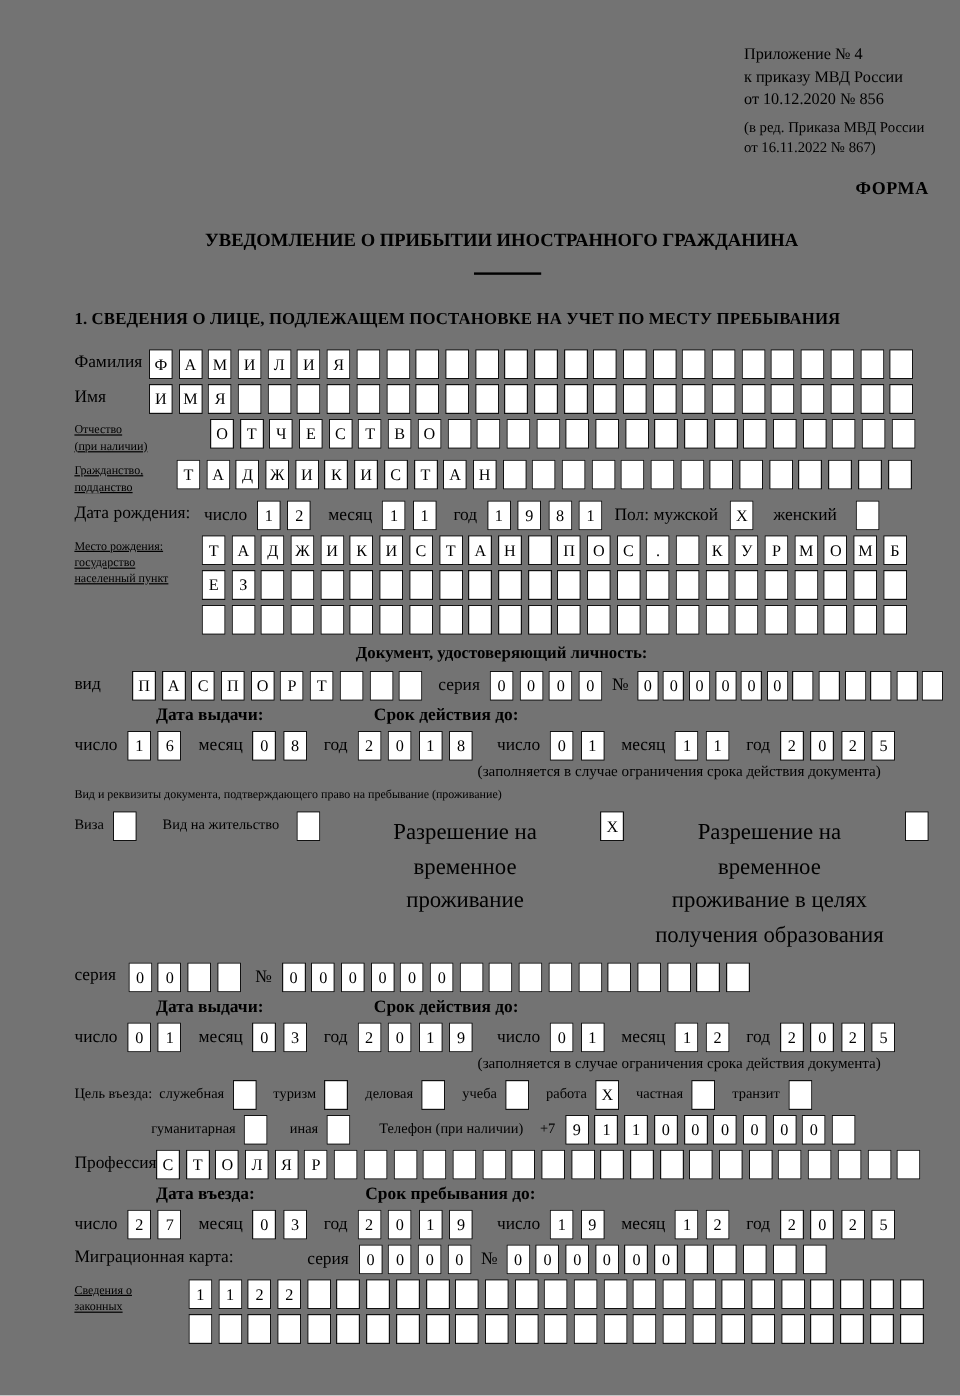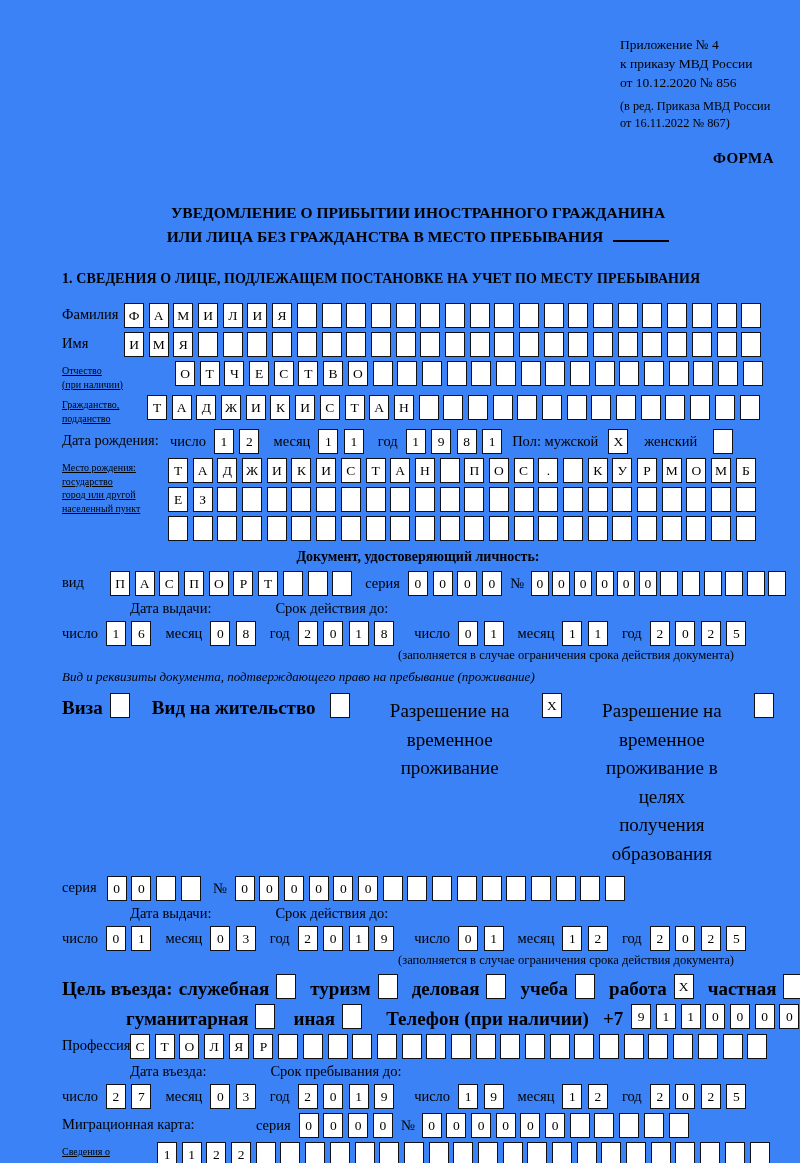--- a/index.html
+++ b/index.html
@@ -1,31 +1,31 @@
 <!DOCTYPE html>
 <html><head>
 <meta charset="utf-8">
 <style>
   html,body{margin:0;padding:0;background:#fff;}
   .page{
     position:relative;
     width:800px;height:1163px;
     box-sizing:border-box;
     padding:36px 26px 0 62px;
-    background:#3b82f6;color:#000;
+    background:#737373;color:#000;
     font-family:"Liberation Serif","DejaVu Serif",serif;
     overflow:hidden;
   }
   
   .annex{margin-left:558px;font-size:13.5px;line-height:1.4;}
   .annex .small{font-size:12.3px;}
   .annex .gap-top{margin-top:5px;}
   .forma{text-align:right;font-weight:bold;font-size:15px;margin-top:18px;letter-spacing:.5px;}
   
-  .title{text-align:center;font-weight:bold;font-size:15.5px;line-height:1.55;margin-top:34px;}
+  .title{text-align:center;font-weight:bold;font-size:15.5px;line-height:1.55;margin-top:22px;}
   .blank-line{display:inline-block;width:56px;border-bottom:2px solid #000;height:14px;margin-left:10px;}
   .sec-heading{font-weight:bold;font-size:14px;margin-top:22px;margin-bottom:16px;white-space:nowrap;letter-spacing:.1px;}
   
   .row{display:flex;align-items:flex-start;margin-bottom:4px;}
   .cells{display:flex;gap:4.7px;}
   .cell{
     flex:0 0 auto;width:20px;height:25px;
     border:1.7px solid #111;box-sizing:border-box;
     display:flex;align-items:center;justify-content:center;
     font-size:13.5px;background:#fff;
@@ -41,30 +41,30 @@
   .w-vid{width:48px;}
   .w-prof{width:68px;}
   .w-rep{width:95px;}
   .stack > .cells{margin-bottom:4px;}
   
   .dgroup{display:flex;align-items:flex-start;}
   .dlab{font-size:14.5px;padding-top:4px;margin:0 8px 0 14px;flex:0 0 auto;}
   .dlab.first{margin-left:0;}
   .dcells{gap:5.5px;}
   .dgroup-right{margin-left:20px;}
-  .dhead{display:flex;font-size:14.5px;margin:1px 0 4px;}
+  .dhead{display:flex;font-size:14.5px;margin:1px 0 4px;font-weight:bold;}
   .dh-l{margin-left:68px;}
-  .dh-r{margin-left:64px;}
+  .dh-r{margin-left:92px;}
   .note-right{font-size:12.6px;text-align:right;padding-right:40px;margin:-2px 0 6px;}
   
-  .text-line{font-size:13px;margin-bottom:8px;font-style:italic;}
+  .text-line{font-size:10px;margin-bottom:8px;}
   .doc-heading{text-align:center;font-weight:bold;font-size:14px;margin:4px 0 6px;}
   
   .permit-row{margin-top:2px;margin-bottom:8px;}
-  .plbl{font-size:19px;padding-top:4px;flex:0 0 auto;font-weight:bold;}
+  .plbl{font-size:12px;padding-top:4px;flex:0 0 auto;}
   .opt-col{display:flex;flex-direction:column;text-align:center;font-size:19px;line-height:1.5;padding-top:4px;}
   .cb{margin-left:7px;flex:0 0 auto;}
   .ml18{margin-left:18px;}
   .ml14{margin-left:14px;}
   .ml22{margin-left:22px;text-align:center;}
   .purpose-row2{margin-left:64px;}
   .phone-lbl{margin-left:24px;}
   .phone-prefix{margin-left:14px;margin-right:8px;}
 </style>
 </head>
@@ -77,21 +77,21 @@
     <div>к приказу МВД России</div>
     <div>от 10.12.2020 № 856</div>
     <div class="small gap-top">(в ред. Приказа МВД России</div>
     <div class="small">от 16.11.2022 № 867)</div>
   </div>
 
   <div class="forma">ФОРМА</div>
 
   <div class="title">
     <div>УВЕДОМЛЕНИЕ О ПРИБЫТИИ ИНОСТРАННОГО ГРАЖДАНИНА</div>
-    <div><span>ИЛИ ЛИЦА БЕЗ ГРАЖДАНСТВА В МЕСТО ПРЕБЫВАНИЯ</span><span class="blank-line"></span></div>
+    <div><span class="blank-line"></span></div>
   </div>
 
   <div class="sec-heading">1. СВЕДЕНИЯ О ЛИЦЕ, ПОДЛЕЖАЩЕМ ПОСТАНОВКЕ НА УЧЕТ ПО МЕСТУ ПРЕБЫВАНИЯ</div>
 
   <div class="row">
     <div class="lbl w-name">Фамилия</div>
     <div class="cells">
         <span class="cell">Ф</span>
         <span class="cell">А</span>
         <span class="cell">М</span>
@@ -246,21 +246,20 @@
     <span class="dlab" style="margin-left:16px;">женский</span>
     <span class="cells cb" style="margin-left:8px;">
         <span class="cell"></span>
       </span>
   </div>
 
   <div class="row">
     <div class="lbl-block w-birth">
       <div>Место рождения:</div>
       <div>государство</div>
-      <div>город или другой</div>
       <div>населенный пункт</div>
     </div>
     <div class="stack">
       <div class="cells">
           <span class="cell">Т</span>
           <span class="cell">А</span>
           <span class="cell">Д</span>
           <span class="cell">Ж</span>
           <span class="cell">И</span>
           <span class="cell">К</span>

